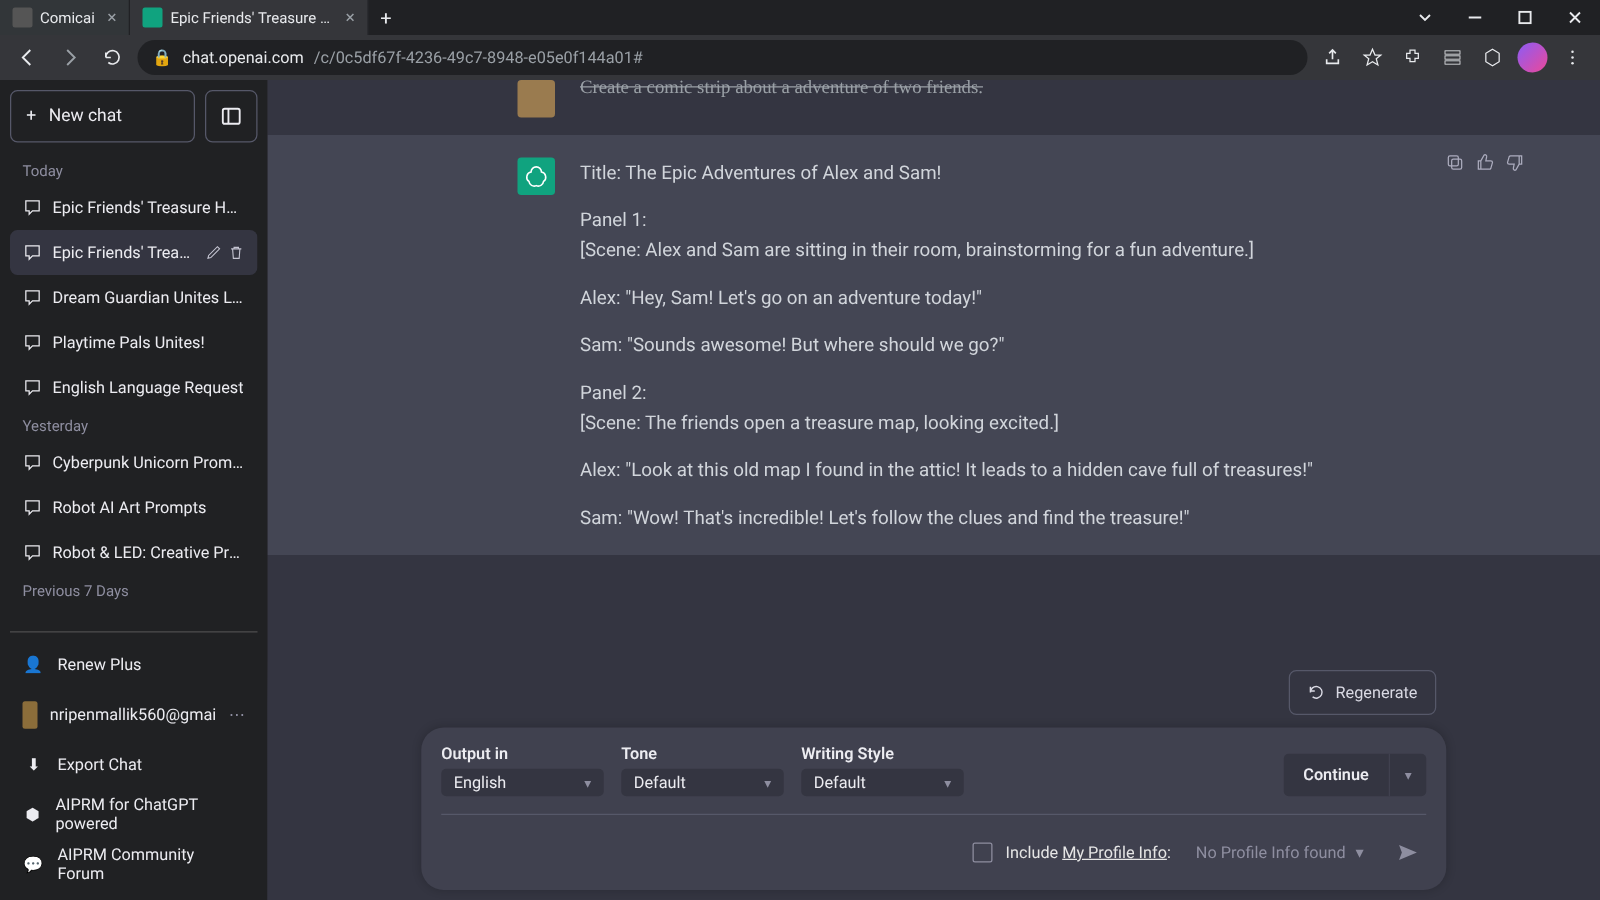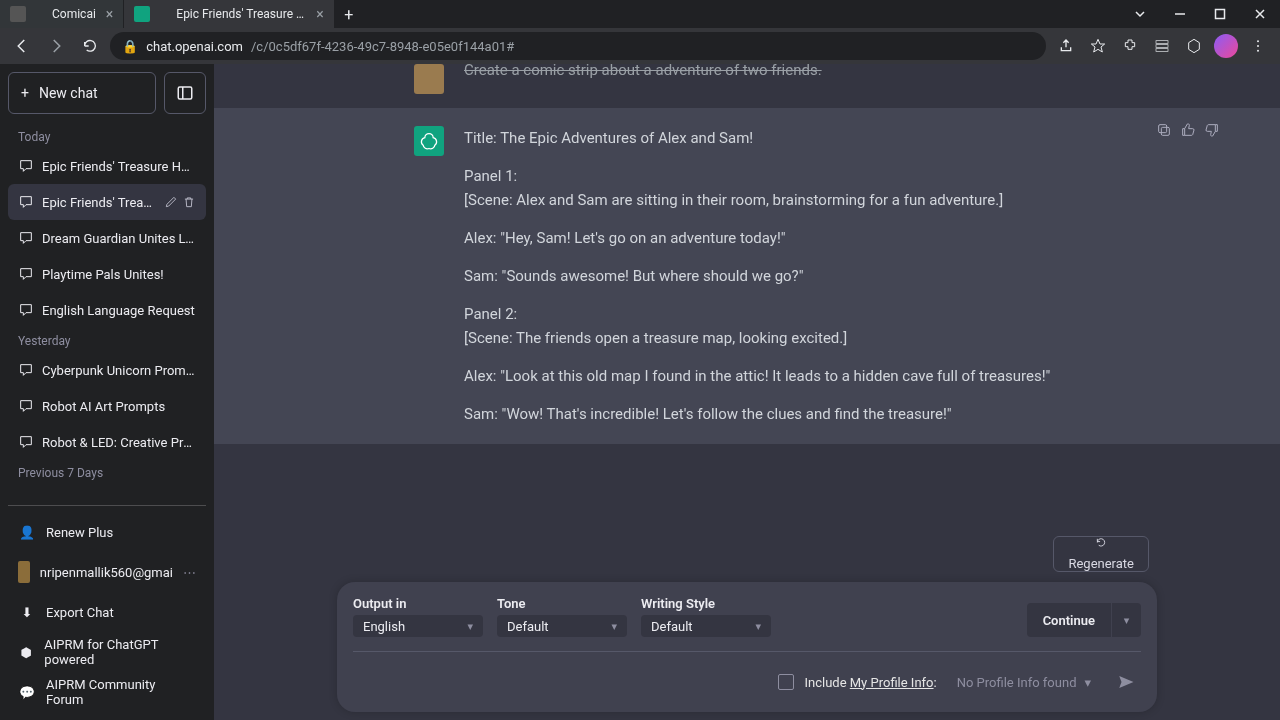--- a/index.html
+++ b/index.html
@@ -4,21 +4,21 @@
 <style>
 * { margin: 0; padding: 0; box-sizing: border-box; font-family: -apple-system, BlinkMacSystemFont, "Segoe UI", Roboto, sans-serif; }
 body { width: 1280px; height: 720px; background: #202123; overflow: hidden; display: flex; flex-direction: column; }
 
 
 .titlebar { height: 28px; background: #202124; display: flex; align-items: center; justify-content: space-between; }
 .tabs-area { display: flex; align-items: center; height: 100%; flex: 1; }
 .tab { display: flex; align-items: center; height: 28px; padding: 0 10px; background: #323639; border-right: 1px solid #202124; gap: 6px; color: #e8eaed; font-size: 12px; cursor: pointer; min-width: 0; }
 .tab.active { background: #35363a; }
 .tab .favicon { width: 16px; height: 16px; background: #555; border-radius: 2px; flex-shrink: 0; }
-.tab .tab-title { max-width: 130px; overflow: hidden; text-overflow: ellipsis; white-space: nowrap; margin-left: 20px; }
+.tab .tab-title { max-width: 130px; overflow: hidden; text-overflow: ellipsis; white-space: nowrap; }
 .tab .tab-close { color: #9aa0a6; font-size: 14px; margin-left: 4px; cursor: pointer; }
 .new-tab { width: 28px; height: 28px; display: flex; align-items: center; justify-content: center; color: #e8eaed; cursor: pointer; font-size: 16px; }
 .window-controls { display: flex; }
 .wc { width: 40px; height: 28px; display: flex; align-items: center; justify-content: center; color: #e8eaed; cursor: pointer; }
 .wc svg { width: 12px; height: 12px; }
 
 
 .urlbar { height: 36px; background: #35363a; display: flex; align-items: center; padding: 0 8px; gap: 6px; }
 .nav-btn { width: 28px; height: 28px; display: flex; align-items: center; justify-content: center; color: #9aa0a6; cursor: pointer; border-radius: 50%; }
 .nav-btn.active { color: #e8eaed; }
@@ -69,21 +69,21 @@
 .msg-content p:last-child { margin-bottom: 0; }
 
 
 .aiprm-badge { position: absolute; right: 10px; top: 14px; width: 52px; height: 52px; background: #343541; border: 1px solid #565869; border-radius: 8px; display: flex; flex-direction: column; align-items: center; justify-content: center; gap: 2px; color: #ececf1; font-size: 10px; }
 .aiprm-badge svg { width: 22px; height: 22px; }
 .scroll-down { position: absolute; right: 10px; top: 262px; width: 30px; height: 30px; border: 1px solid #565869; border-radius: 50%; display: flex; align-items: center; justify-content: center; color: #c5c5d2; cursor: pointer; background: rgba(52,53,65,0.8); }
 
 
 .bottom-area { padding: 10px 0 8px; background: linear-gradient(180deg, rgba(52,53,65,0) 0%, #343541 20%); }
 .regen-row { display: flex; justify-content: flex-end; max-width: 820px; margin: 0 auto 10px; padding-right: 8px; }
-.regen-btn { height: 36px; border: 1px solid #565869; border-radius: 6px; background: transparent; color: #d9d9e3; font-size: 13px; padding: 0 14px; display: flex; align-items: center; gap: 8px; cursor: pointer; flex-direction: column; }
+.regen-btn { height: 36px; border: 1px solid #565869; border-radius: 6px; background: transparent; color: #d9d9e3; font-size: 13px; padding: 0 14px; display: flex; align-items: center; gap: 8px; cursor: pointer; }
 .input-box { max-width: 820px; margin: 0 auto; background: #40414f; border-radius: 18px; padding: 14px 16px; box-shadow: 0 0 8px rgba(0,0,0,0.2); }
 .selects-row { display: flex; gap: 14px; align-items: flex-end; margin-bottom: 14px; border-bottom: 1px solid #565869; padding-bottom: 14px; }
 .select-group { display: flex; flex-direction: column; gap: 4px; }
 .select-label { color: #ececf1; font-size: 13px; font-weight: 600; }
 .select { height: 22px; min-width: 130px; background: #343541; border-radius: 4px; display: flex; align-items: center; justify-content: space-between; padding: 0 10px; color: #ececf1; font-size: 13px; cursor: pointer; }
 .select .chev { color: #8e8ea0; font-size: 11px; }
 .continue-group { margin-left: auto; display: flex; }
 .continue-btn { height: 34px; background: #343541; border-radius: 4px 0 0 4px; padding: 0 16px; color: #ececf1; font-size: 13px; font-weight: 600; display: flex; align-items: center; cursor: pointer; }
 .continue-drop { height: 34px; width: 30px; background: #343541; border-left: 1px solid #40414f; border-radius: 0 4px 4px 0; display: flex; align-items: center; justify-content: center; color: #8e8ea0; cursor: pointer; font-size: 11px; }
 .profile-row { display: flex; align-items: center; gap: 10px; justify-content: flex-end; }
@@ -324,21 +324,21 @@
       <div class="watermark">
         <svg width="220" height="220" viewBox="0 0 24 24">
             <path d="M12 2 L20 7 v10 L12 22 L4 17 V7 Z M12 2 v20 M4 7 L20 17 M20 7 L4 17" stroke="#ffffff" fill="none" stroke-width="0.5"></path>
           </svg>
       </div>
       <div class="watermark-text">AIPRM</div>
 
       <div class="msg user">
         <div class="msg-avatar"></div>
         <div class="msg-content" style="margin-top:-6px;">
-          <p style="text-decoration:line-through; color:#9aa0a6;">Create a comic strip about a adventure of two friends.</p>
+          <p style="text-decoration:line-through; color:#9aa0a6;font-family:Liberation Serif, serif;">Create a comic strip about a adventure of two friends.</p>
         </div>
       </div>
 
       <div class="msg assistant">
         <div class="msg-avatar">
           <svg width="20" height="20" viewBox="0 0 24 24">
               <path d="M12 3 a5 5 0 0 1 5 5 a5 5 0 0 1 2 9 a5 5 0 0 1 -7 4 a5 5 0 0 1 -7 -4 a5 5 0 0 1 2 -9 a5 5 0 0 1 5 -5" stroke="#fff" fill="none" stroke-width="1.5"></path>
             </svg>
         </div>
         <div class="msg-content">

